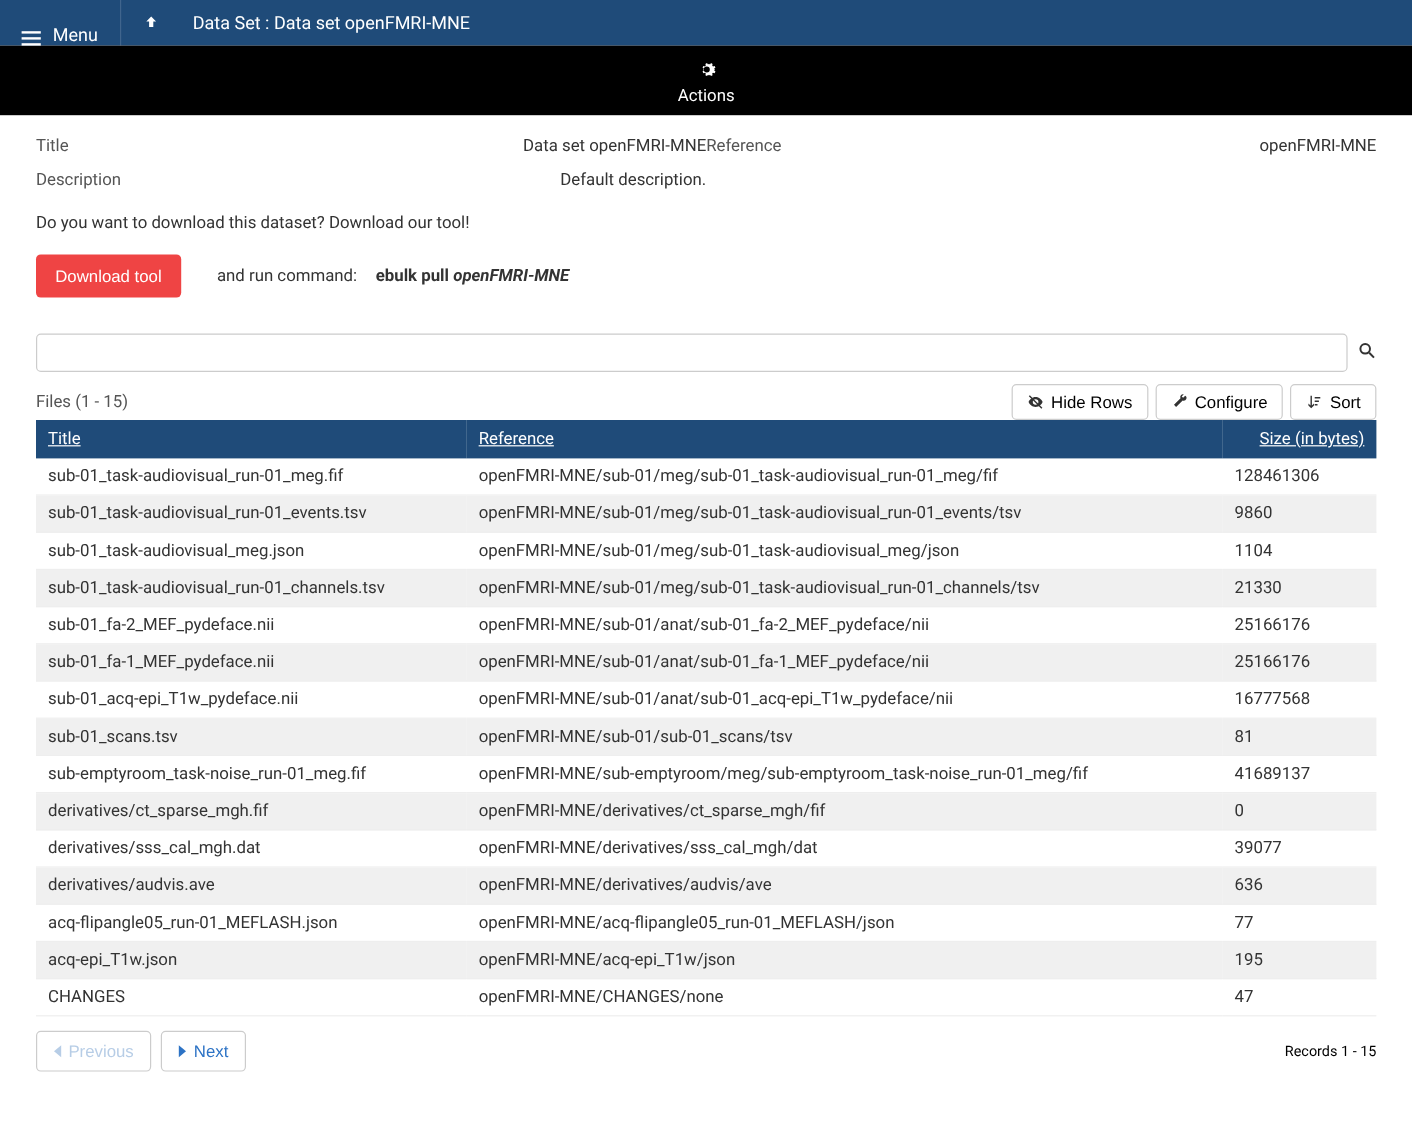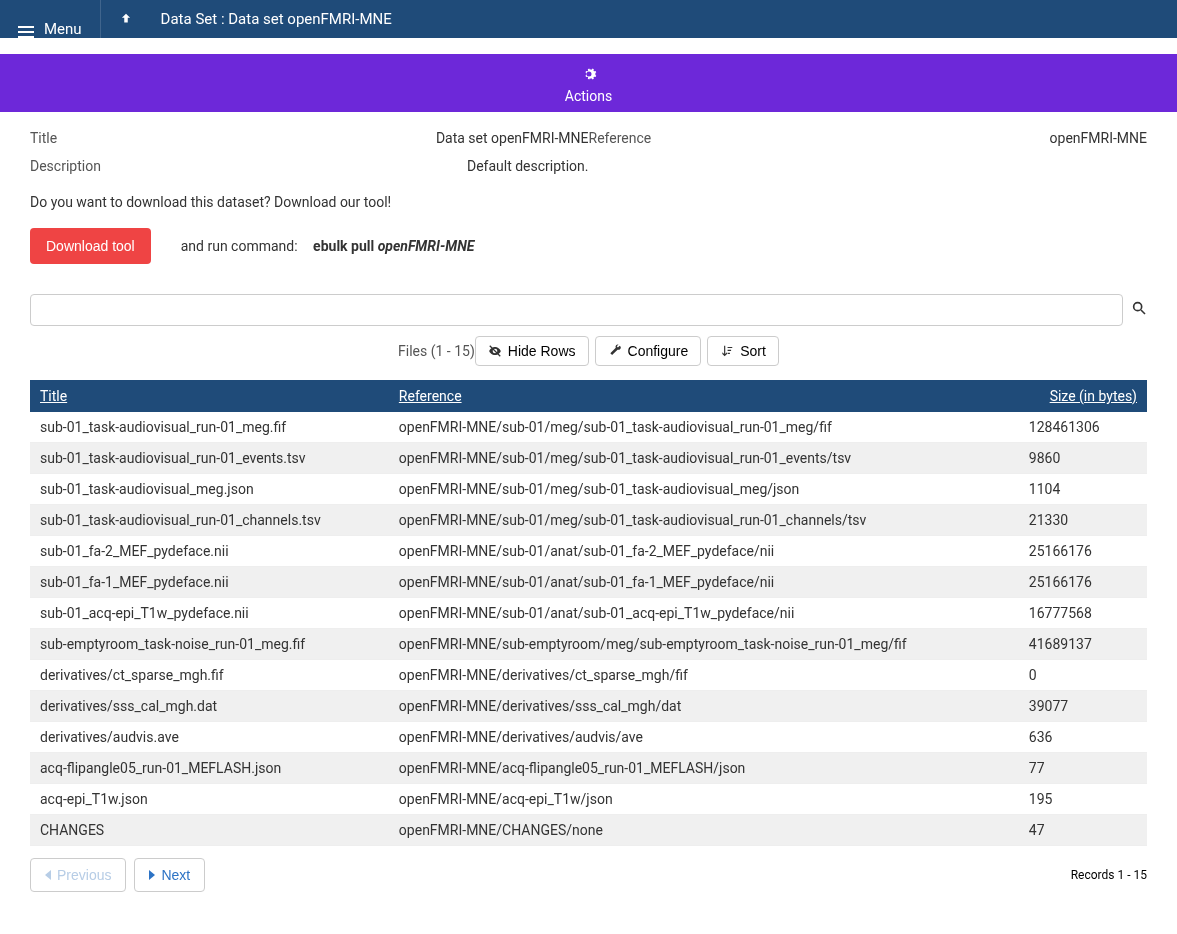--- a/index.html
+++ b/index.html
@@ -3,37 +3,37 @@
 <meta charset="utf-8">
 <style>
 * { box-sizing: border-box; margin: 0; padding: 0; }
 body { font-family: -apple-system, BlinkMacSystemFont, "Segoe UI", Roboto, Arial, sans-serif; font-size: 14px; color: #333; background: #fff; }
 .topbar { background: #1f4b79; color: #fff; display: flex; align-items: center; height: 38px; }
 .menu-btn { display: flex; align-items: flex-end; gap: 10px; padding: 0 18px; height: 100%; cursor: pointer; border-right: 1px solid rgba(255,255,255,0.15); font-size: 15px; }
 .up-btn { display: flex; align-items: center; padding: 0 18px; height: 100%; cursor: pointer; }
 .breadcrumb { padding: 0 10px; font-size: 15px; }
 .hamburger { width: 16px; height: 12px; display: inline-flex; flex-direction: column; justify-content: space-between; }
 .hamburger span { display: block; height: 2px; background: #fff; }
-.actions-bar { background: #6d28d9; color: #fff; text-align: center; padding: 10px 0 8px; margin-top: 16px; }
+.actions-bar { background: #000000; color: #fff; text-align: center; padding: 10px 0 8px; }
 .actions-bar svg { display: block; margin: 0 auto 4px; }
 .content { padding: 18px 30px; }
 .meta-row { display: flex; margin-bottom: 12px; }
 .meta-label { width: 140px; color: #555; }
 .meta-value { flex: 1; text-align: right; }
 .meta-col { display: flex; flex: 1; }
 .download-note { margin: 20px 0 18px; }
 .download-line { display: flex; align-items: center; gap: 30px; margin-bottom: 30px; }
 .btn-orange { background: #ef4444; color: #fff; border: none; padding: 10px 16px; border-radius: 4px; font-size: 14px; cursor: pointer; }
 .cmd-text { font-size: 14px; }
 .cmd-text .cmd { font-weight: 700; margin-left: 12px; }
 .cmd-text .arg { font-style: italic; font-weight: 700; }
 .search-row { display: flex; align-items: center; gap: 8px; margin-bottom: 10px; }
 .search-input { flex: 1; border: 1px solid #ccc; border-radius: 4px; height: 32px; padding: 0 10px; font-size: 14px; }
 .search-icon { font-size: 16px; color: #333; cursor: pointer; }
-.toolbar-row { display: flex; align-items: center; justify-content: center; margin-bottom: 14px; }
+.toolbar-row { display: flex; align-items: center; justify-content: space-between; margin-bottom: 0; }
 .files-count { color: #555; }
 .toolbar-buttons { display: flex; gap: 6px; }
 .tool-btn { display: inline-flex; align-items: center; gap: 6px; border: 1px solid #ccc; background: #fff; border-radius: 4px; padding: 6px 12px; font-size: 14px; cursor: pointer; }
 table { width: 100%; border-collapse: collapse; }
 thead tr { background: #1f4b79; color: #fff; }
 thead th { text-align: left; padding: 8px 10px; font-weight: 400; text-decoration: underline; cursor: pointer; font-size: 14px; }
 thead th:last-child { text-align: right; }
 tbody tr:nth-child(even) { background: #f0f0f0; }
 tbody td { padding: 7px 10px; border-bottom: 1px solid #eee; font-size: 14px; }
 tbody td:last-child { }
@@ -174,20 +174,25 @@
           <td>sub-01_fa-1_MEF_pydeface.nii</td>
           <td>openFMRI-MNE/sub-01/anat/sub-01_fa-1_MEF_pydeface/nii</td>
           <td>25166176</td>
         </tr>
         <tr>
           <td>sub-01_acq-epi_T1w_pydeface.nii</td>
           <td>openFMRI-MNE/sub-01/anat/sub-01_acq-epi_T1w_pydeface/nii</td>
           <td>16777568</td>
         </tr>
         <tr>
+          <td>sub-01_scans.tsv</td>
+          <td>openFMRI-MNE/sub-01/sub-01_scans/tsv</td>
+          <td>81</td>
+        </tr>
+        <tr>
           <td>sub-emptyroom_task-noise_run-01_meg.fif</td>
           <td>openFMRI-MNE/sub-emptyroom/meg/sub-emptyroom_task-noise_run-01_meg/fif</td>
           <td>41689137</td>
         </tr>
         <tr>
           <td>derivatives/ct_sparse_mgh.fif</td>
           <td>openFMRI-MNE/derivatives/ct_sparse_mgh/fif</td>
           <td>0</td>
         </tr>
         <tr>

